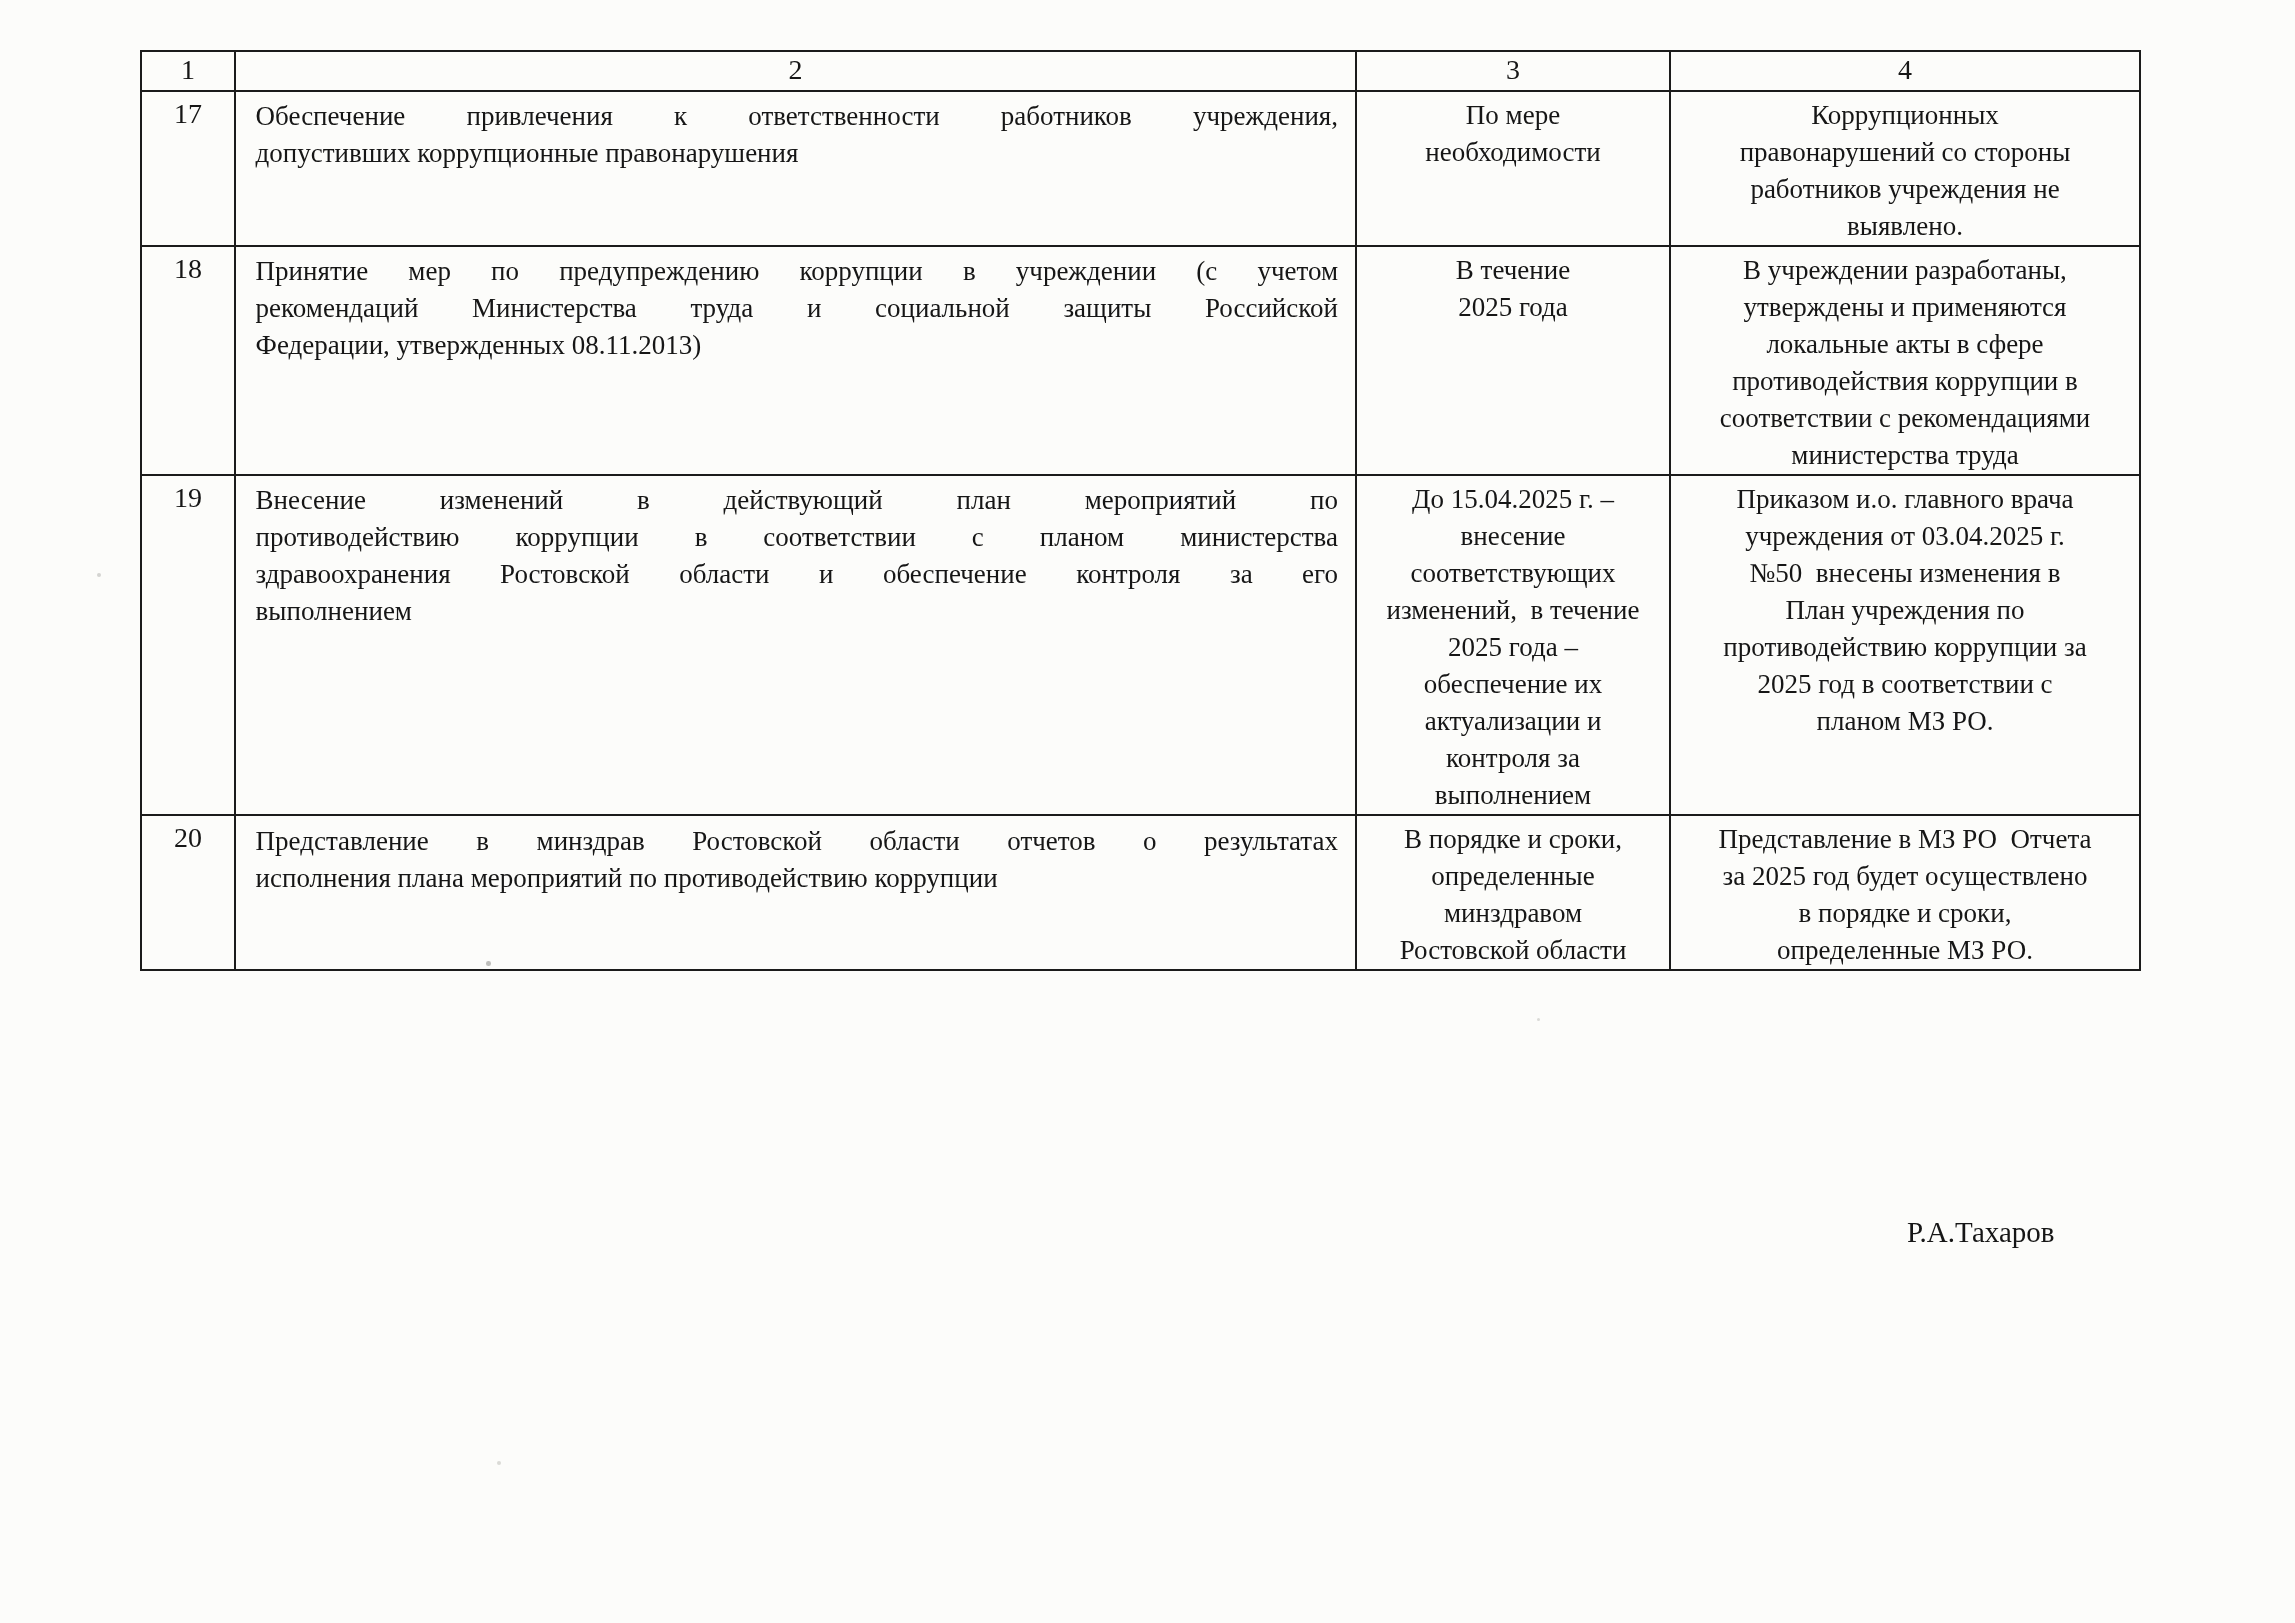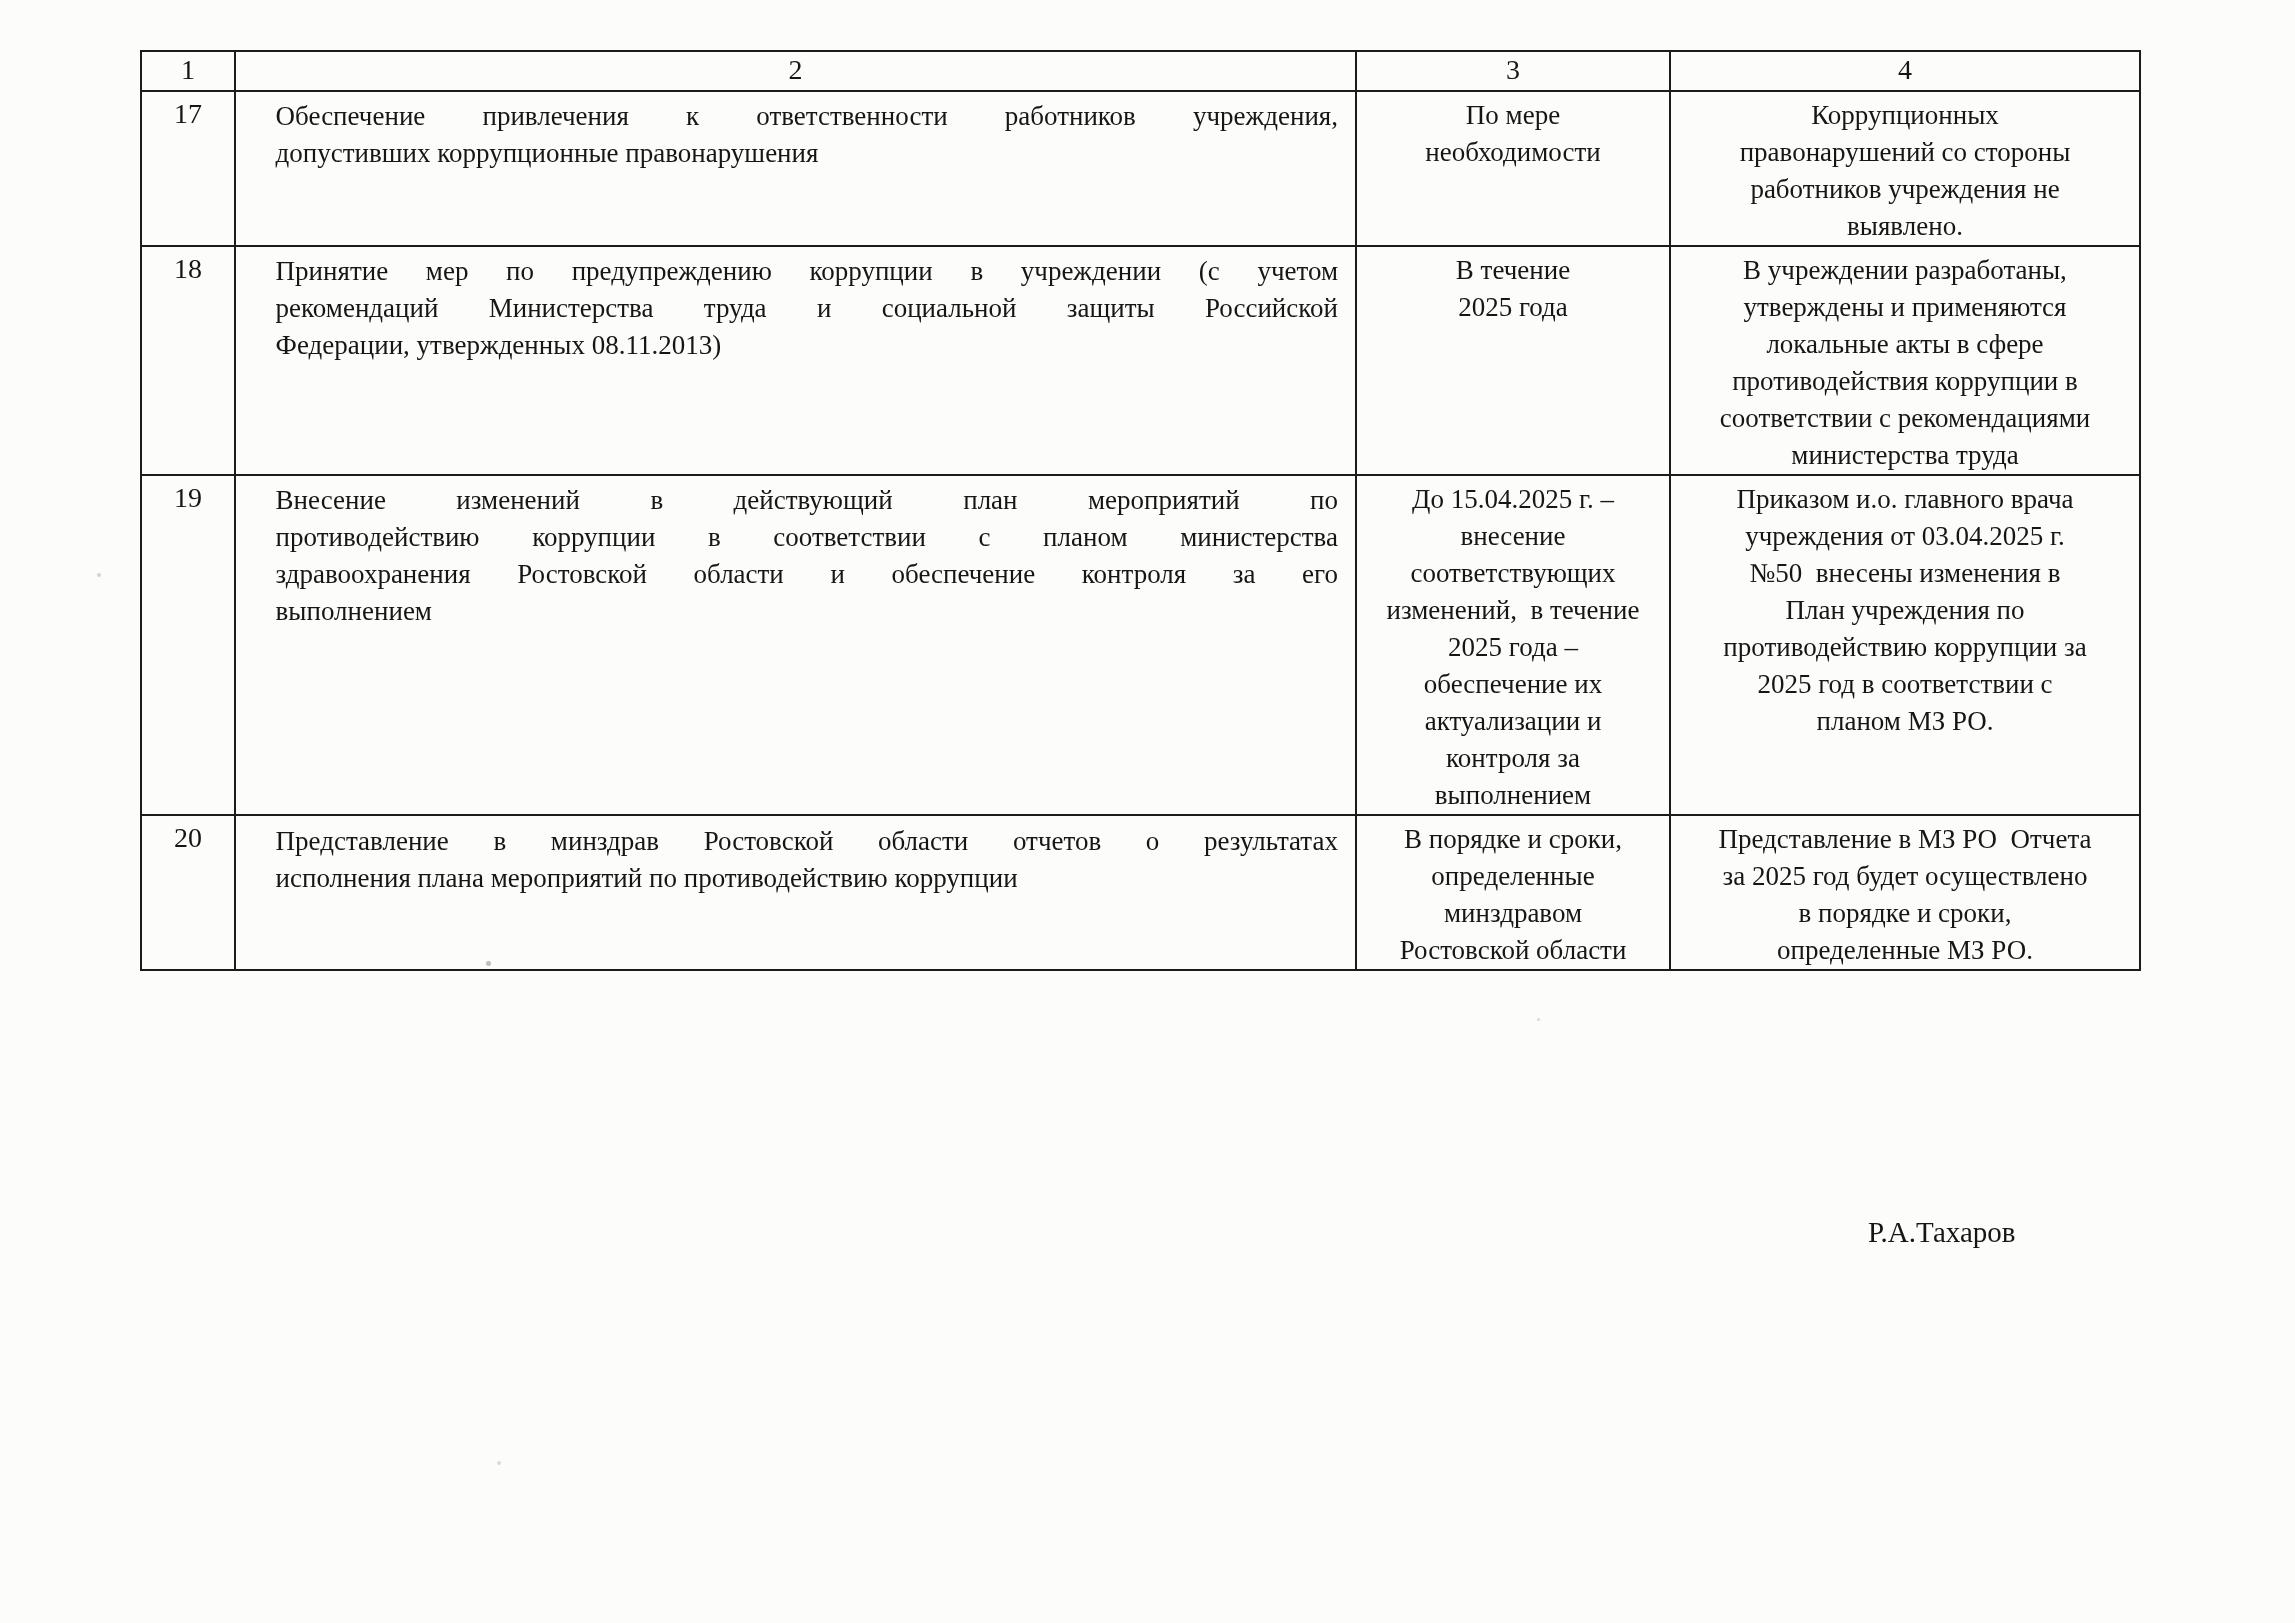--- a/index.html
+++ b/index.html
@@ -27,32 +27,32 @@
   tr.r-h{height:38px;}
   tr.r-17{height:143px;}
   tr.r-18{height:225px;}
   tr.r-19{height:318px;border-radius:15px;}
   tr.r-20{height:143px;padding-left:26px;}
 
   th.hcell{font-size:28px;text-align:center;padding:0 0 2.6px 0;line-height:35px;}
   td.cell-num{font-size:28px;text-align:center;padding-top:5.2px;line-height:33px;}
 
   td.cell-measure{padding:6.5px 17px 0 19.6px;font-size:27px;}
-  td.cell-measure .tline{line-height:37px;white-space:pre-wrap;margin-left:20px;}
+  td.cell-measure .tline{line-height:37px;white-space:pre-wrap;}
   
   td.cell-measure .tline:not(:last-child){text-align:justify;text-align-last:justify;}
 
   td.cell-term,td.cell-result{text-align:center;font-size:27px;padding:5.2px 6.5px 0 6.5px;}
   td.cell-term .tline,td.cell-result .tline{line-height:37px;white-space:pre-wrap;}
 
   
   .sign{position:absolute;left:165px;top:1128px;font-size:29px;line-height:42px;}
   .sign .tline{white-space:pre-wrap;}
   .sign .s2{padding-left:7.9px;}
-  .sign-name{position:absolute;left:1868px;top:1215px;font-size:29px;line-height:34px;}
+  .sign-name{position:absolute;left:1907px;top:1215px;font-size:29px;line-height:34px;}
 
   
   .speck{position:absolute;background:#8a8a86;border-radius:50%;opacity:.55;}
   .sp1{left:486px;top:961px;width:4.6px;height:4.6px;}
   .sp2{left:97px;top:573px;width:3.9px;height:3.9px;opacity:.35;}
   .sp3{left:497px;top:1461px;width:3.9px;height:3.9px;opacity:.3;}
   .sp4{left:1537px;top:1018px;width:3.3px;height:3.3px;opacity:.3;}
 </style>
 </head>
 <body>

